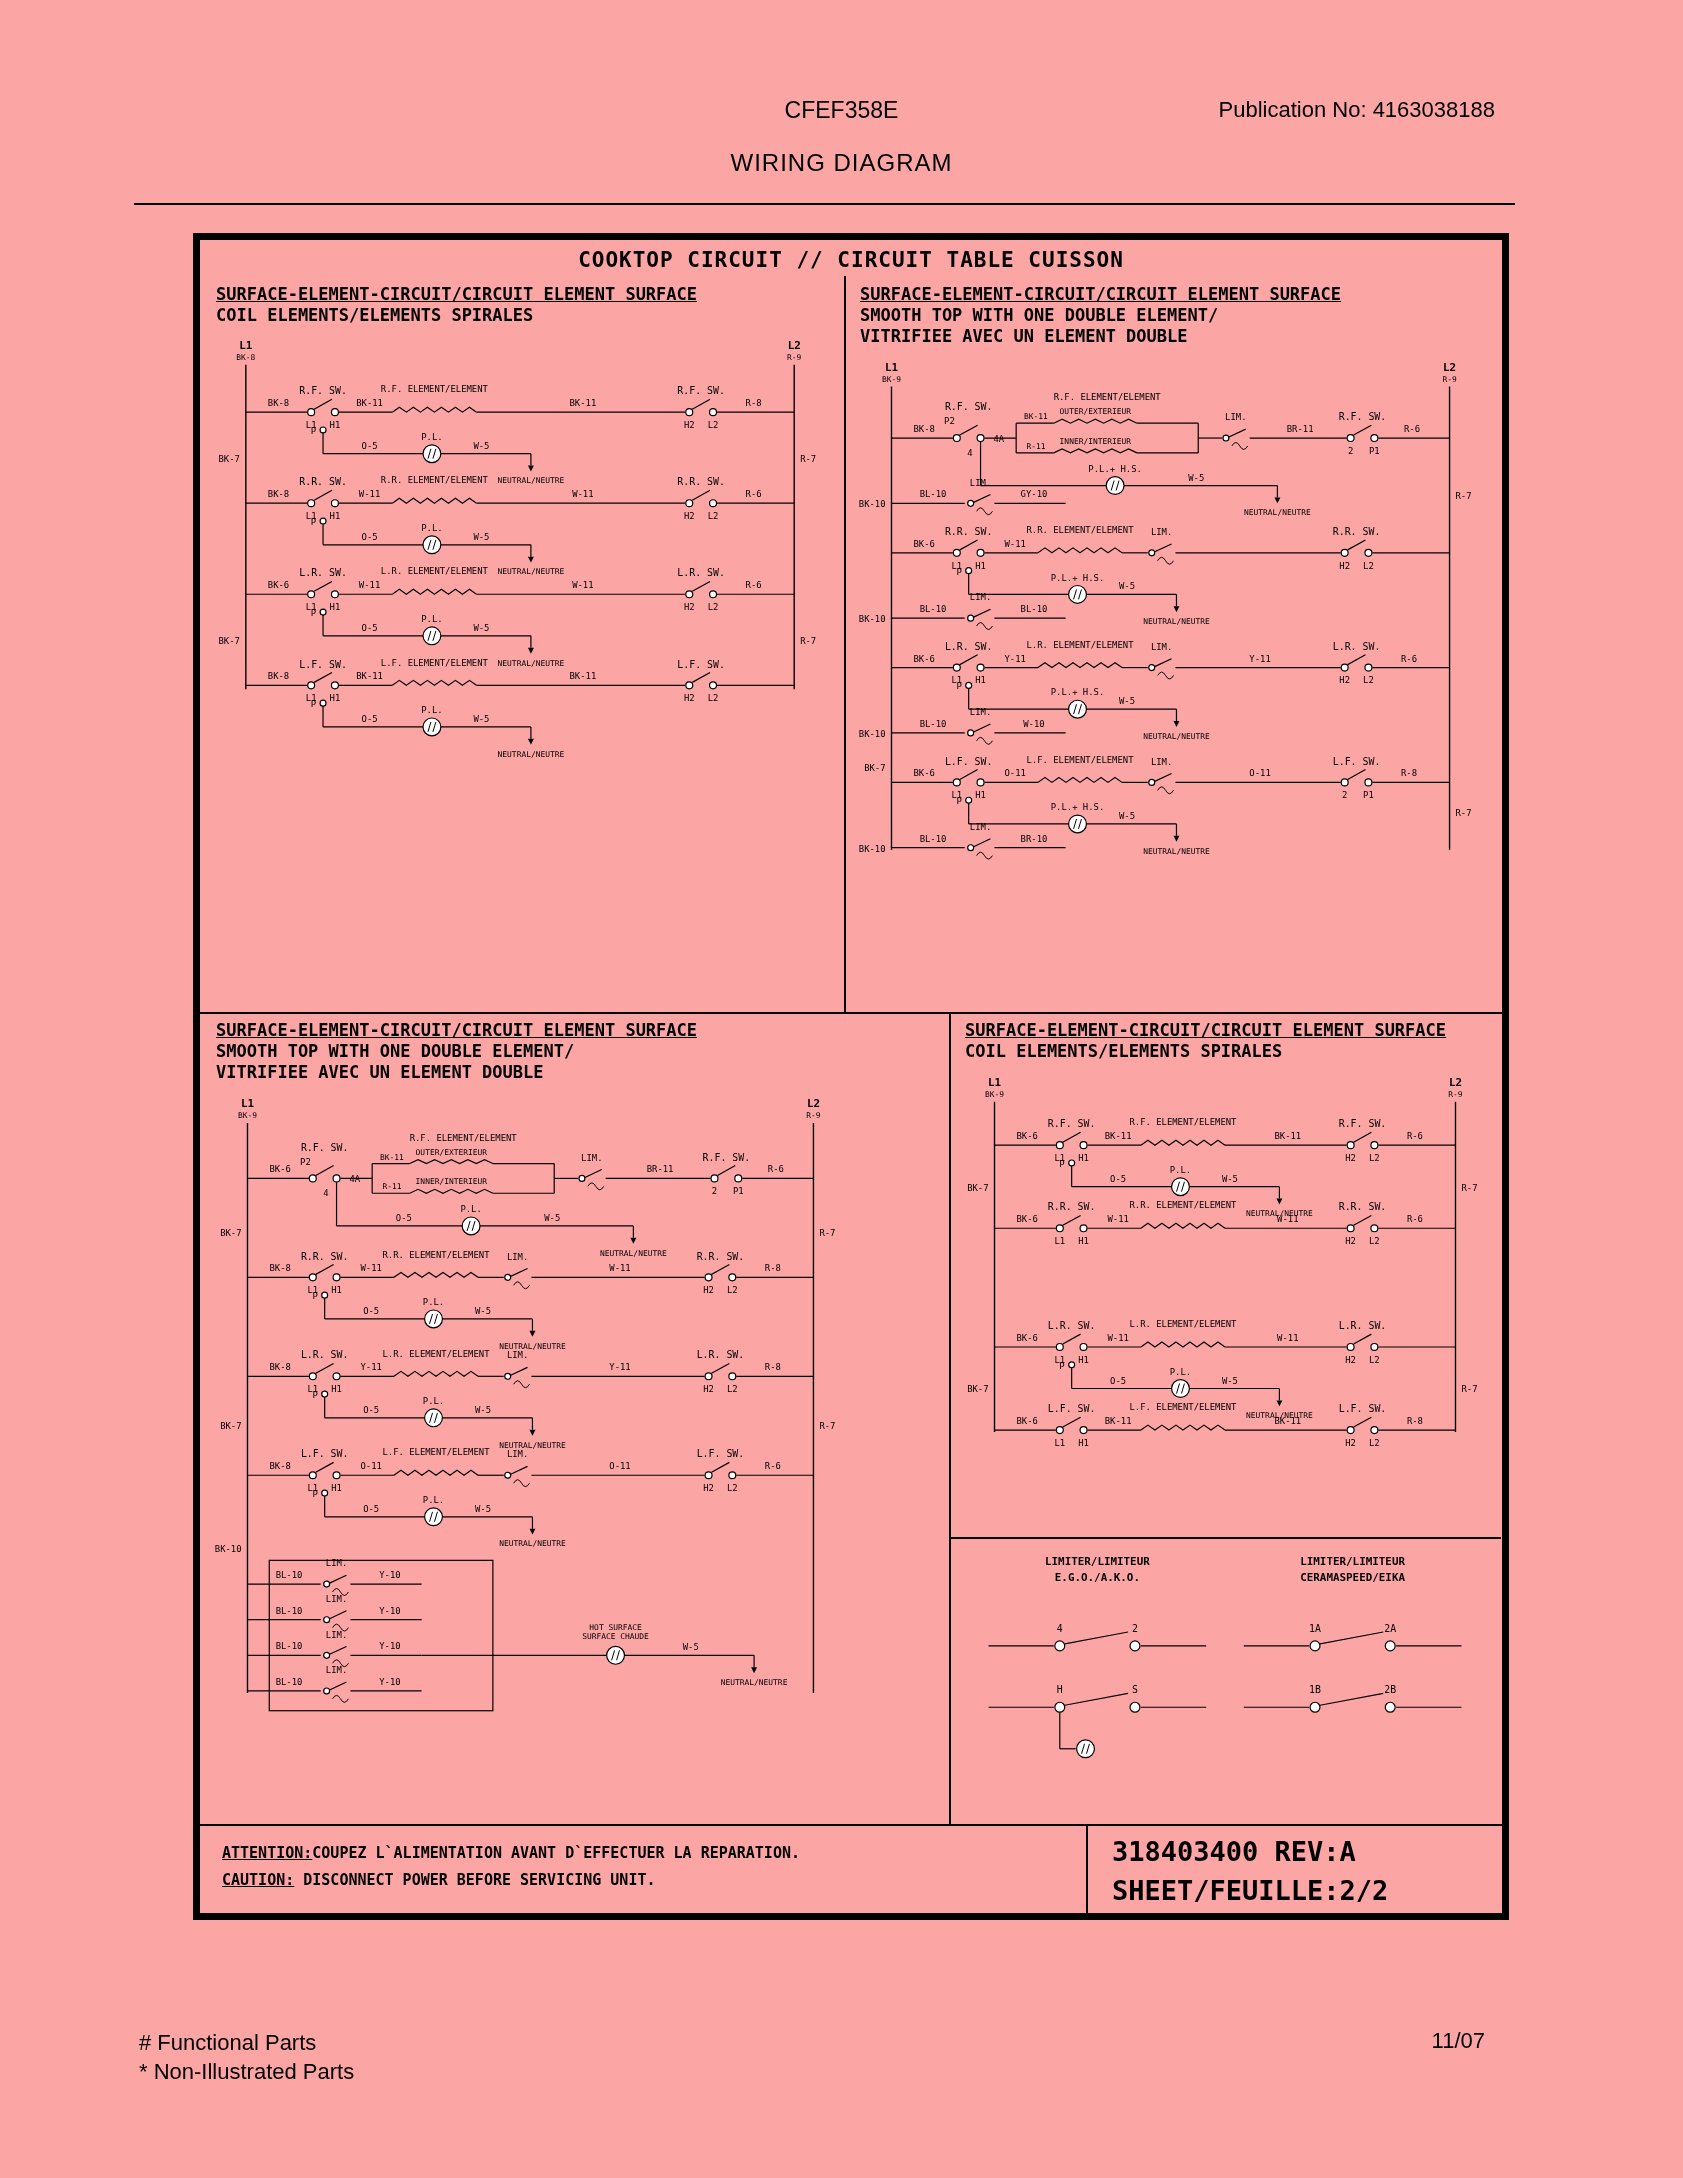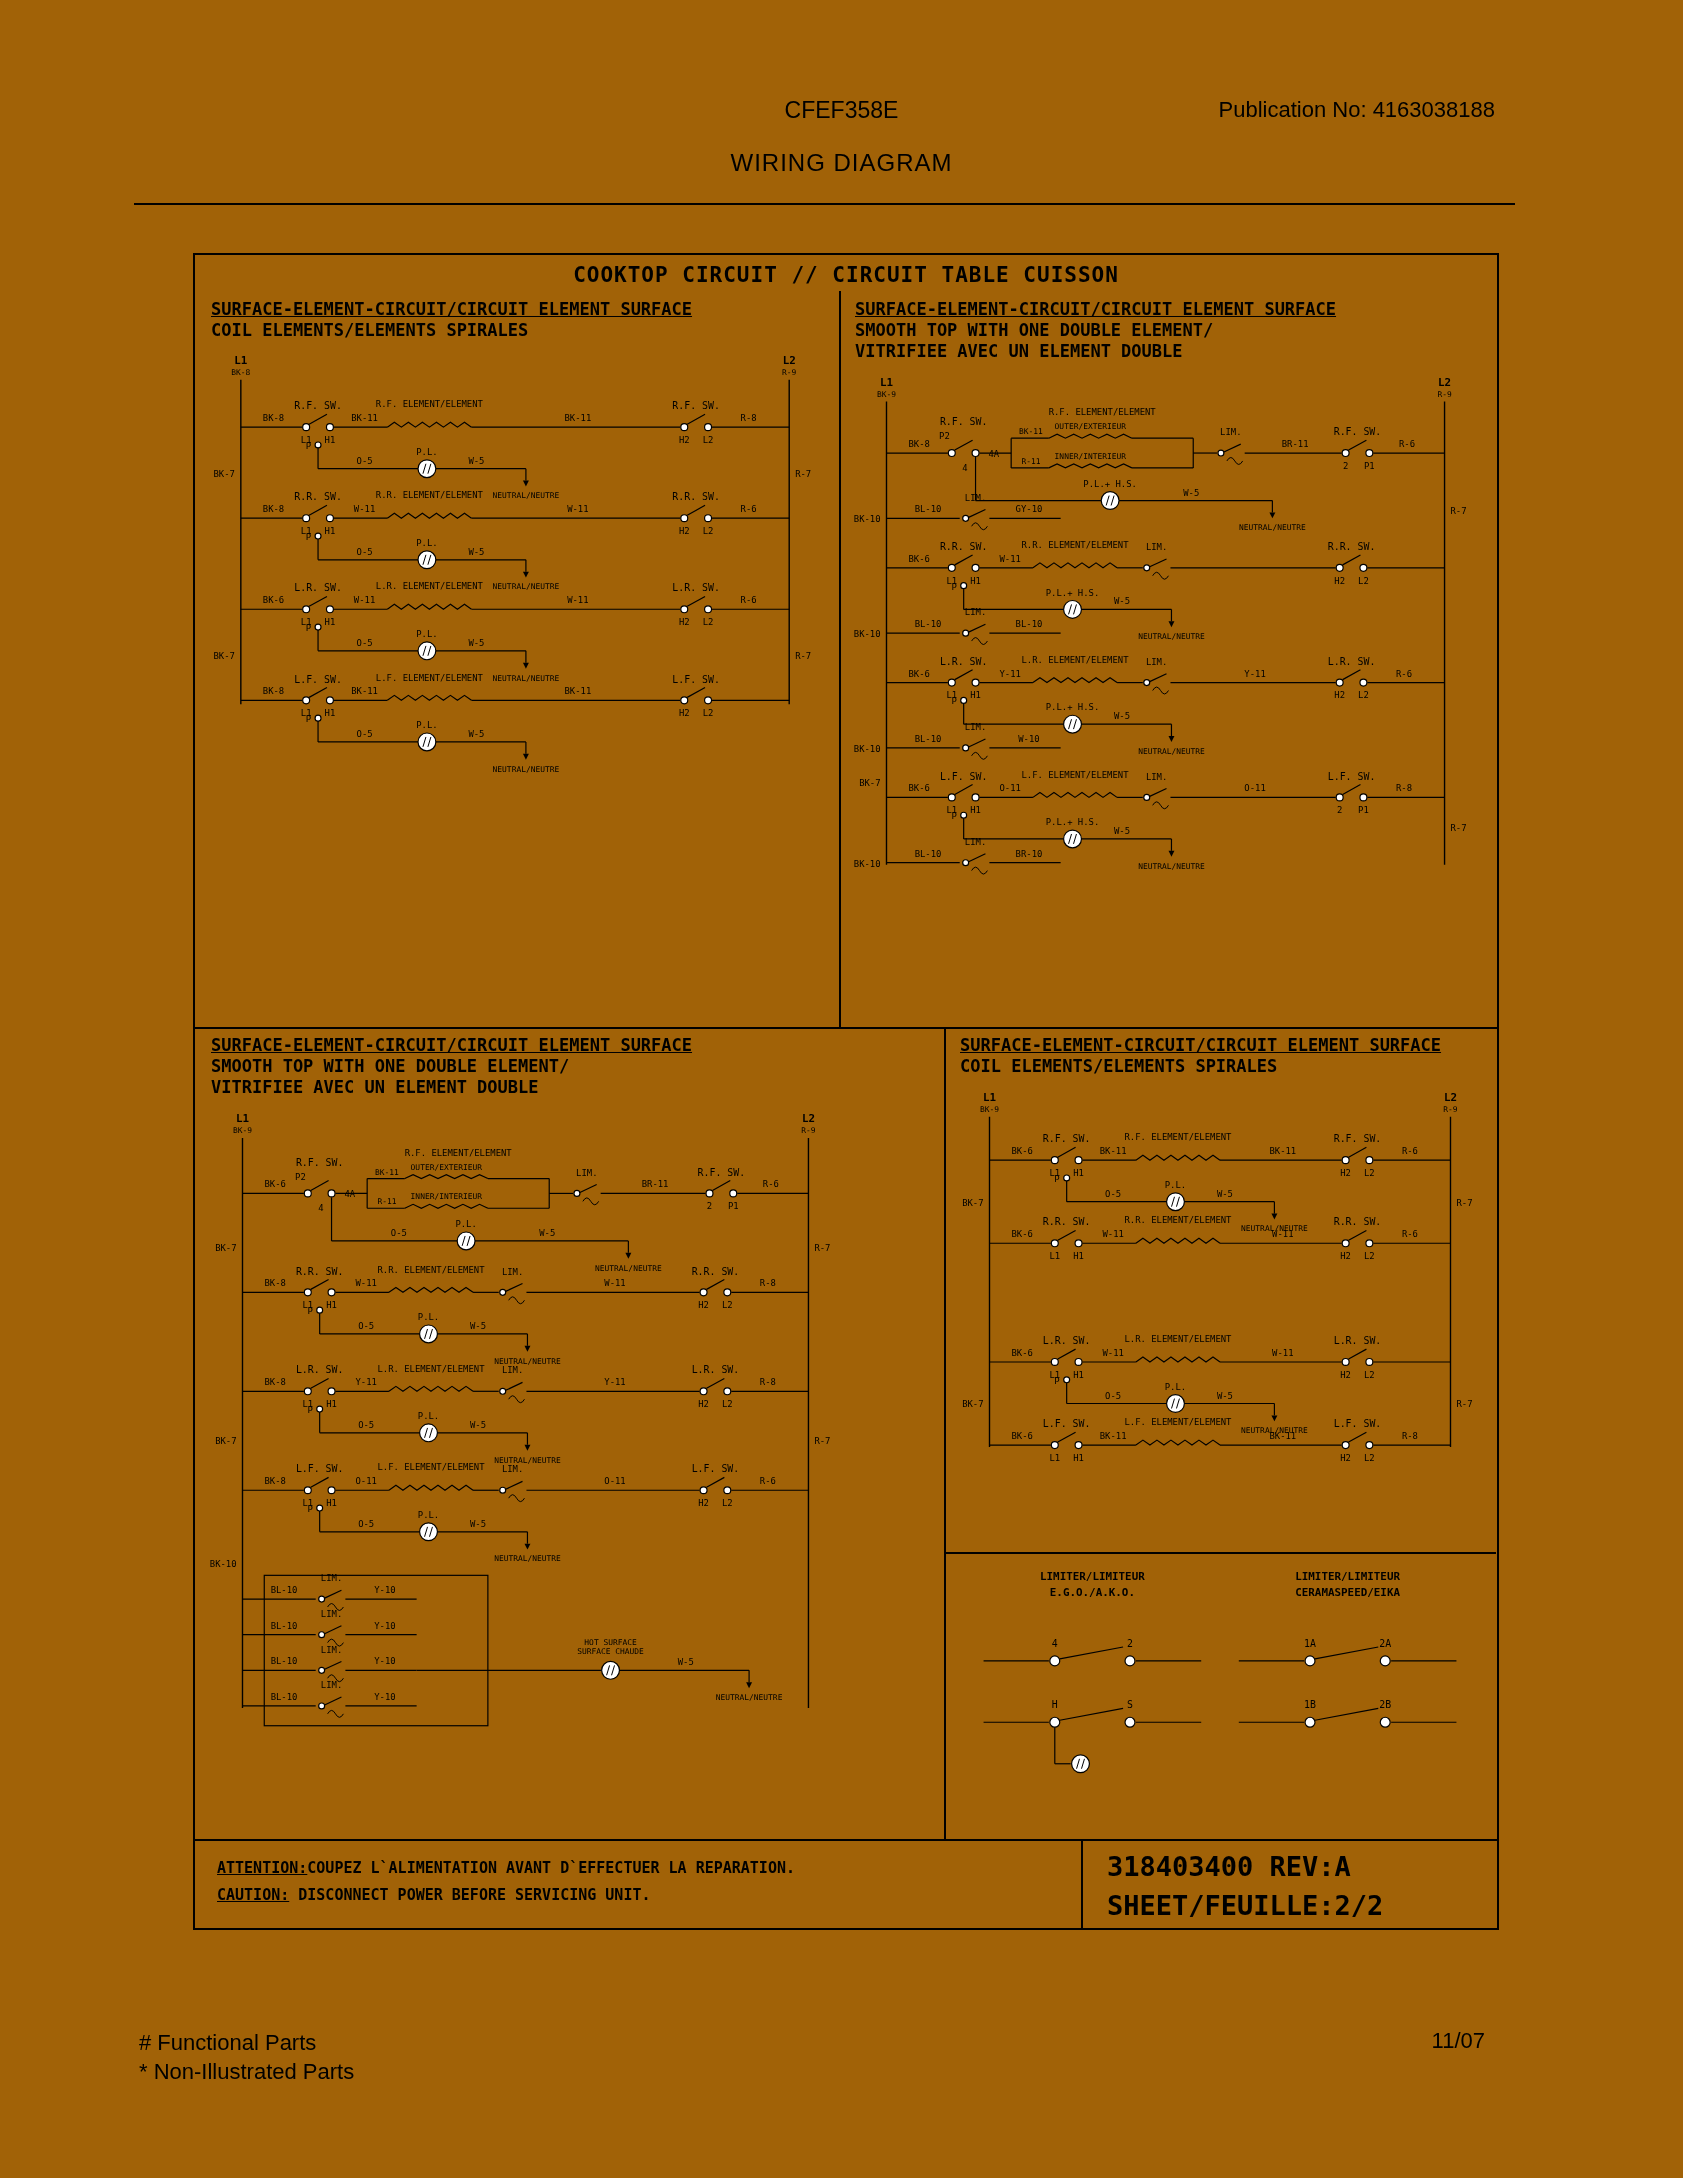--- a/index.html
+++ b/index.html
@@ -1,24 +1,24 @@
 <!DOCTYPE html>
 <html><head>
 <meta charset="utf-8">
 <style>
   html,body{margin:0;padding:0;background:#fff;}
-  .page{position:relative;width:1683px;height:2178px;background:#a16207;color:#000;
+  .page{position:relative;width:1683px;height:2178px;background:#fca5a5;color:#000;
         font-family:"Liberation Sans",sans-serif;overflow:hidden;}
   .abs{position:absolute;}
   .u{text-decoration:underline;}
   .hdr-model{left:0;right:0;top:97px;text-align:center;font-size:23px;}
   .hdr-pub{right:188px;top:97px;font-size:22px;}
   .hdr-title{left:0;right:0;top:149px;text-align:center;font-size:24px;letter-spacing:1px;}
   .hdr-rule{left:134px;top:203px;width:1381px;height:2px;background:#000;}
-  .board{left:193px;top:233px;width:1302px;height:1673px;border:2px solid #000000;margin-top:20px;}
+  .board{left:193px;top:233px;width:1302px;height:1673px;border:7px solid #000000;}
   .board-title{left:0;right:0;top:8px;text-align:center;font-family:"DejaVu Sans Mono",monospace;
                font-weight:bold;font-size:21px;letter-spacing:1px;}
   .vl{position:absolute;width:2px;background:#000;}
   .hl{position:absolute;height:2px;background:#000;}
   .quad{position:absolute;padding-left:34px;}
   .qh{position:absolute;left:16px;top:8px;font-family:"DejaVu Sans Mono",monospace;
       font-weight:bold;font-size:17px;line-height:21px;white-space:nowrap;}
   .schematic{position:absolute;left:0;}
   svg text{font-family:"DejaVu Sans Mono",monospace;fill:#000;}
   .caution{left:0;top:1584px;width:884px;height:87px;padding:16px 0 0 22px;box-sizing:border-box;

